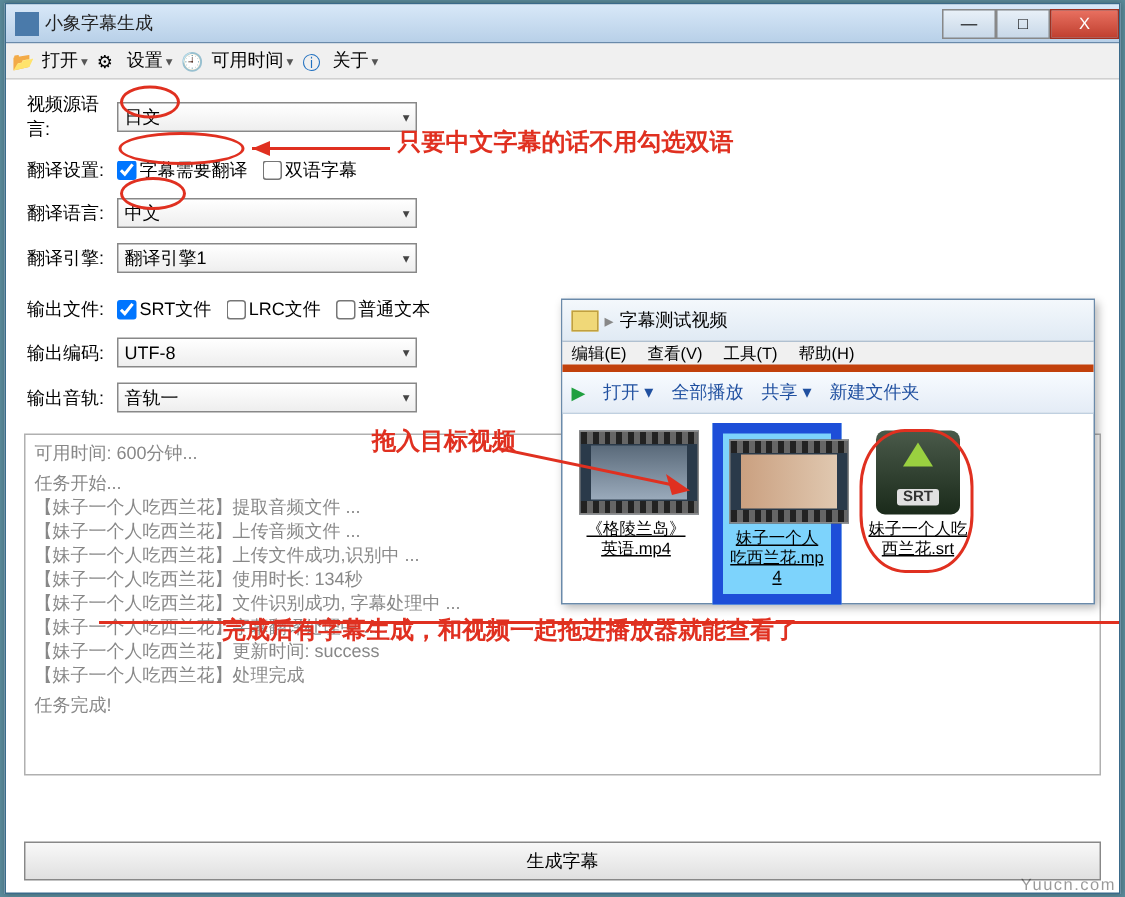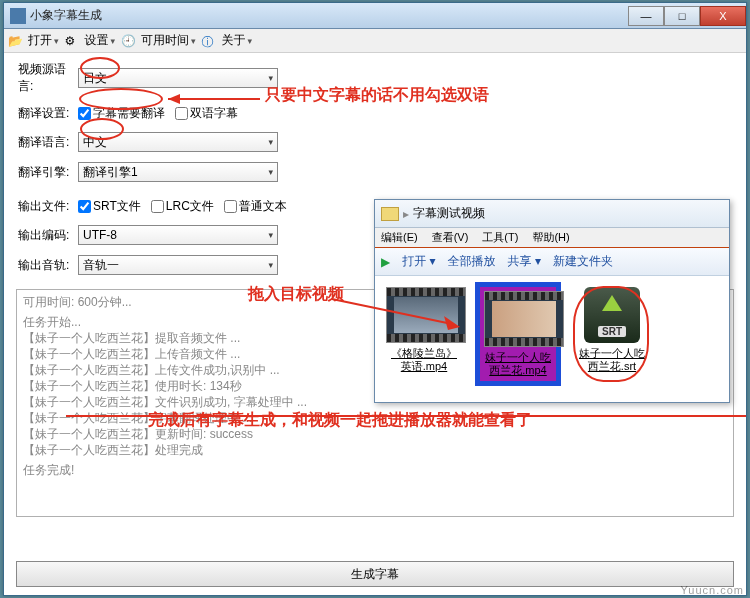--- a/index.html
+++ b/index.html
@@ -33,26 +33,26 @@
 .log-area { border: 1px solid #b0b0b0; margin: 0 12px; height: 228px; padding: 4px 6px; font-size: 12px; color: #888; overflow: hidden; position: relative; }
 .log-area .ln { line-height: 16px; white-space: nowrap; }
 
 .bottom { position: absolute; bottom: 8px; left: 12px; right: 12px; }
 .genbtn { width: 100%; height: 26px; background: linear-gradient(#f8f8f8,#e0e0e0); border: 1px solid #888; font-size: 12px; cursor: pointer; }
 
 .explorer { position: absolute; left: 374px; top: 199px; width: 356px; height: 204px; border: 1px solid #6a8aaa; background: #fff; box-shadow: 2px 2px 6px rgba(0,0,0,0.3); }
 .exp-addr { height: 28px; background: linear-gradient(#f4f8fc,#e0eaf4); border-bottom: 1px solid #b0c0d0; display: flex; align-items: center; padding: 0 6px; font-size: 12px; gap: 4px; }
 .exp-addr .folder { width: 18px; height: 14px; background: #f0d878; border: 1px solid #c0a040; }
 .exp-addr .sep { color: #888; }
-.exp-menu { height: 20px; background: #f0f0f0; border-bottom: 1px solid #c2410c; display: flex; align-items: center; font-size: 11px; padding: 0 6px; gap: 14px; }
+.exp-menu { height: 20px; background: #f0f0f0; border-bottom: 5px solid #c2410c; display: flex; align-items: center; font-size: 11px; padding: 0 6px; gap: 14px; }
 .exp-tb { height: 28px; background: linear-gradient(#f8fbff,#e4ecf6); border-bottom: 1px solid #c0d0e0; display: flex; align-items: center; font-size: 12px; padding: 0 6px; gap: 12px; color: #2050a0; }
 .exp-tb .play { color: #20a040; }
 .exp-body { display: flex; padding: 6px; gap: 8px; }
 .file { width: 86px; text-align: center; font-size: 11px; padding: 4px; border: 1px solid transparent; text-decoration: underline; }
-.file.sel { border: 5px solid #1d4ed8; background: #a21caf; }
+.file.sel { border: 7px solid #1d4ed8; background: #7dd3fc; }
 .file .thumb { width: 80px; height: 56px; margin: 0 auto 4px auto; background: #2a3a4a; border: 1px solid #888; position: relative; display: flex; align-items: center; justify-content: center; }
 .file .thumb .filmstrip { position: absolute; left: 0; right: 0; height: 8px; background: repeating-linear-gradient(90deg, #222 0 4px, #666 4px 8px); }
 .file .thumb .filmstrip.top { top: 0; }
 .file .thumb .filmstrip.bot { bottom: 0; }
 .file .thumb .img { width: 64px; height: 36px; background: linear-gradient(45deg,#8a7a6a,#b0a090); }
 .file .srt-thumb { width: 56px; height: 56px; margin: 0 auto 4px auto; background: linear-gradient(#4a5a4a,#1a2a1a); border-radius: 6px; display: flex; align-items: center; justify-content: center; color: #fff; font-weight: bold; font-size: 11px; position: relative; }
 .file .srt-thumb::before { content:""; position:absolute; top:8px; width: 0; height: 0; border-left: 10px solid transparent; border-right: 10px solid transparent; border-bottom: 16px solid #9ad040; }
 .file .srt-thumb .txt { position: absolute; bottom: 6px; background: #e0e0e0; color: #333; padding: 0 4px; border-radius: 2px; font-size: 10px; }
 .file .fn { line-height: 13px; word-break: break-all; }
 

